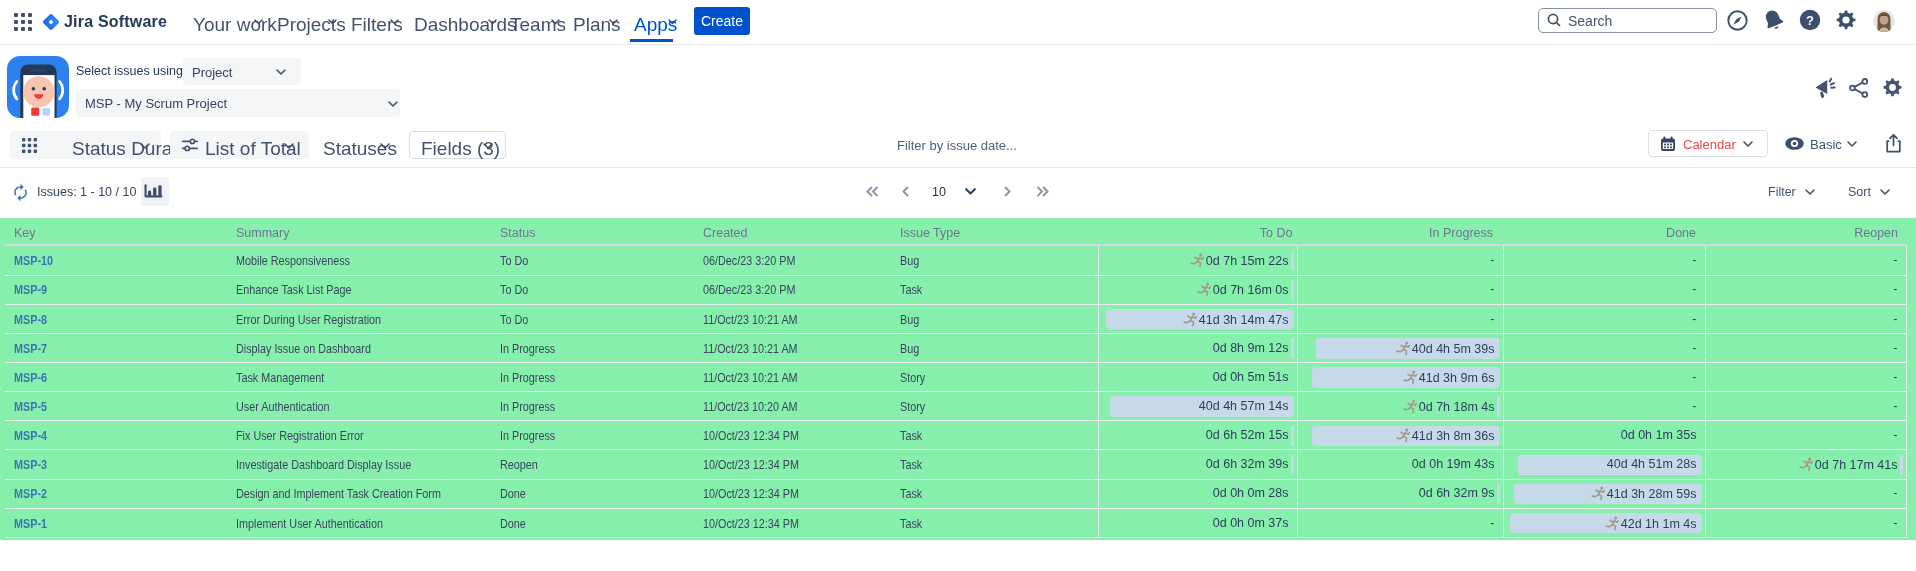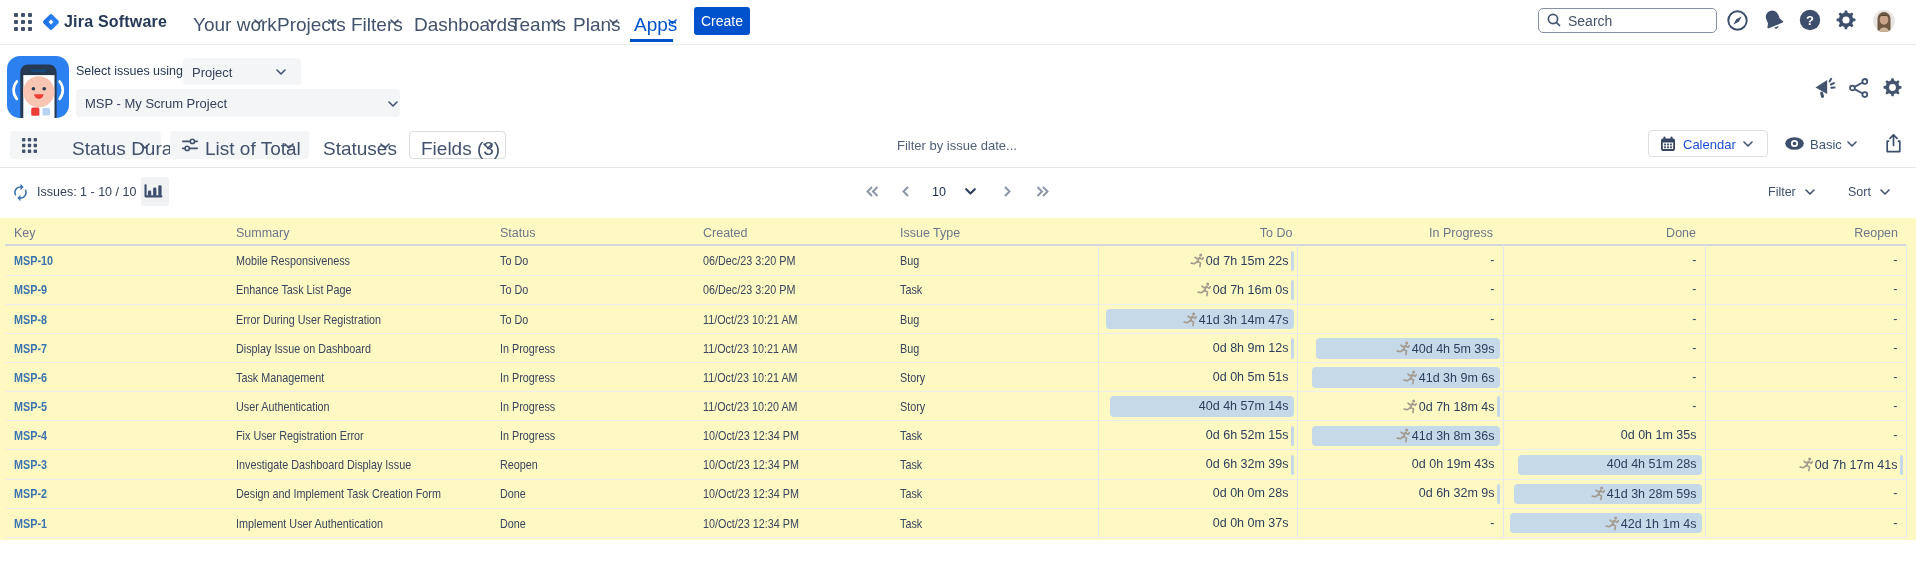--- a/index.html
+++ b/index.html
@@ -227,21 +227,21 @@
         <rect x="10.6" y="0.6" width="2" height="3.4" rx="0.9"></rect>
     <g fill="#344563">
       <rect x="4.1" y="7.6" width="1.8" height="1.8"></rect>
           <rect x="7.1" y="7.6" width="1.8" height="1.8"></rect>
           <rect x="10.1" y="7.6" width="1.8" height="1.8"></rect>
       <rect x="4.1" y="10.4" width="1.8" height="1.8"></rect>
           <rect x="7.1" y="10.4" width="1.8" height="1.8"></rect>
           <rect x="10.1" y="10.4" width="1.8" height="1.8"></rect>
     </g>
   </svg>
-  <div class="abs" style="left:1683px;top:7px;font-size:13px;color:#1d4ed8;">Calendar</div>
+  <div class="abs" style="left:1683px;top:7px;font-size:13px;color:#ef4444;">Calendar</div>
   <svg class="abs" style="left:1743px;top:11px" width="10" height="6" viewBox="0 0 10 6" fill="none" stroke="#42526E" stroke-width="1.6" stroke-linecap="round" stroke-linejoin="round">
         <path d="M1 1 L5 5 L9 1"></path>
       </svg>
 
   <svg class="abs" style="left:1785px;top:7px" width="19" height="13" viewBox="0 0 19 13">
     <ellipse cx="9.5" cy="6.5" rx="9.3" ry="6.3" fill="#3e4f6d"></ellipse>
     <circle cx="9.5" cy="6.5" r="3.6" fill="#fff"></circle>
     <circle cx="9.5" cy="6.5" r="1.8" fill="#3e4f6d"></circle>
   </svg>
   <div class="abs" style="left:1810px;top:7px;font-size:13px;color:#3c5574;">Basic</div>
@@ -292,21 +292,21 @@
   <div class="abs" style="left:1768px;top:17px;font-size:12.5px;color:#42526E;">Filter</div>
   <svg class="abs" style="left:1805px;top:21px" width="10" height="6" viewBox="0 0 10 6" fill="none" stroke="#42526E" stroke-width="1.6" stroke-linecap="round" stroke-linejoin="round">
         <path d="M1 1 L5 5 L9 1"></path>
       </svg>
   <div class="abs" style="left:1848px;top:17px;font-size:12.5px;color:#42526E;">Sort</div>
   <svg class="abs" style="left:1880px;top:21px" width="10" height="6" viewBox="0 0 10 6" fill="none" stroke="#42526E" stroke-width="1.6" stroke-linecap="round" stroke-linejoin="round">
         <path d="M1 1 L5 5 L9 1"></path>
       </svg>
 </div>
 
-<div class="abs" id="table" style="left:0;top:218px;width:1916px;height:322px;background:#fef9c3;">
+<div class="abs" id="table" style="left:0;top:218px;width:1916px;height:322px;background:#86efac;">
   <div class="hdr" style="left:14px;top:8px;">Key</div>
   <div class="hdr" style="left:236px;top:8px;">Summary</div>
   <div class="hdr" style="left:500px;top:8px;">Status</div>
   <div class="hdr" style="left:703px;top:8px;">Created</div>
   <div class="hdr" style="left:900px;top:8px;">Issue Type</div>
   <div class="hdr" style="right:623.5px;top:8px;">To Do</div>
   <div class="hdr" style="right:423px;top:8px;">In Progress</div>
   <div class="hdr" style="right:220px;top:8px;">Done</div>
   <div class="hdr" style="right:18px;top:8px;">Reopen</div>
   <div class="abs" style="left:5px;top:26px;width:1901px;height:2px;background:#d3d7dd;"></div>

